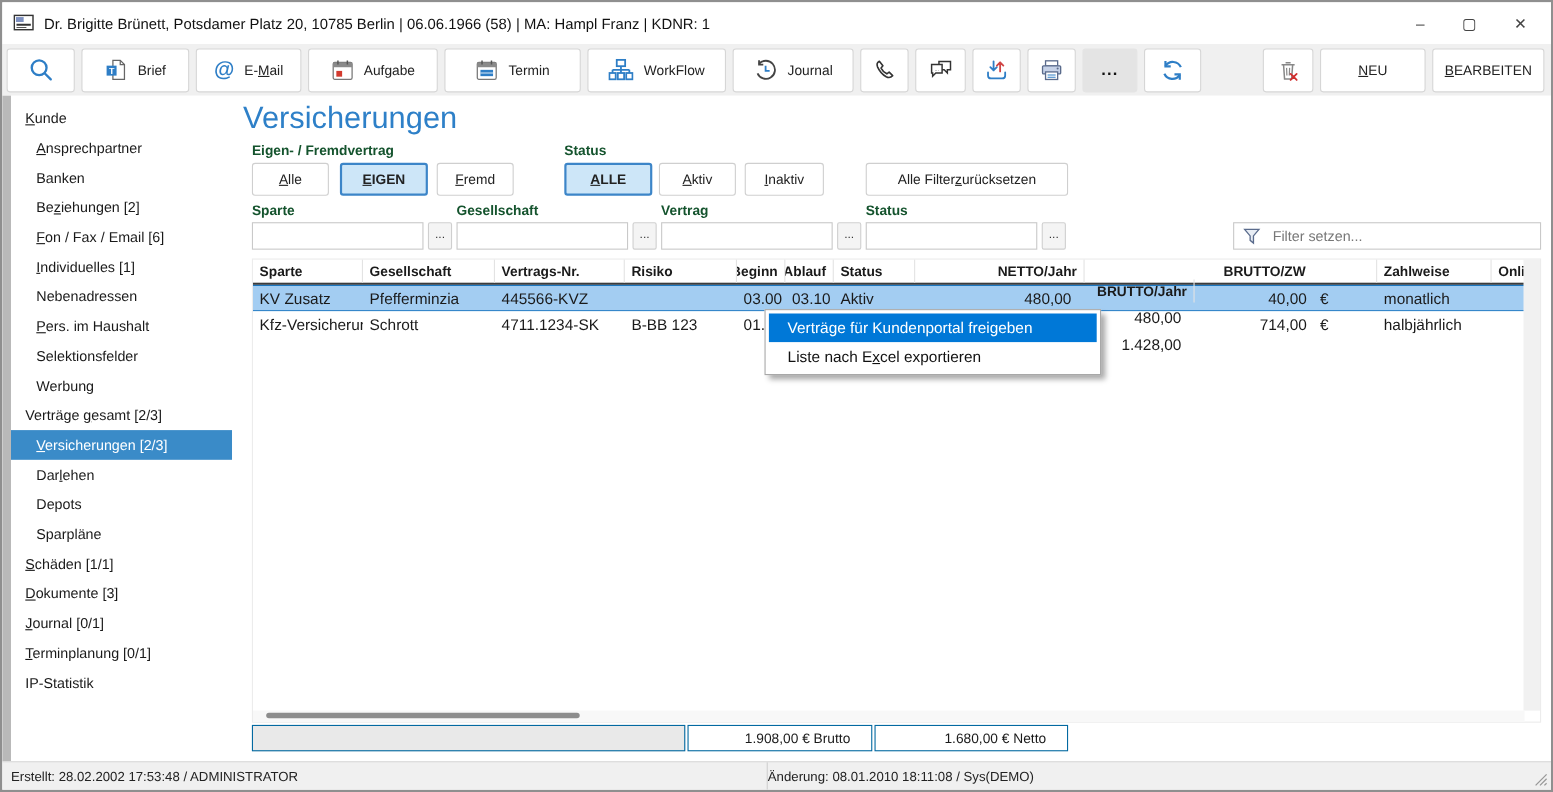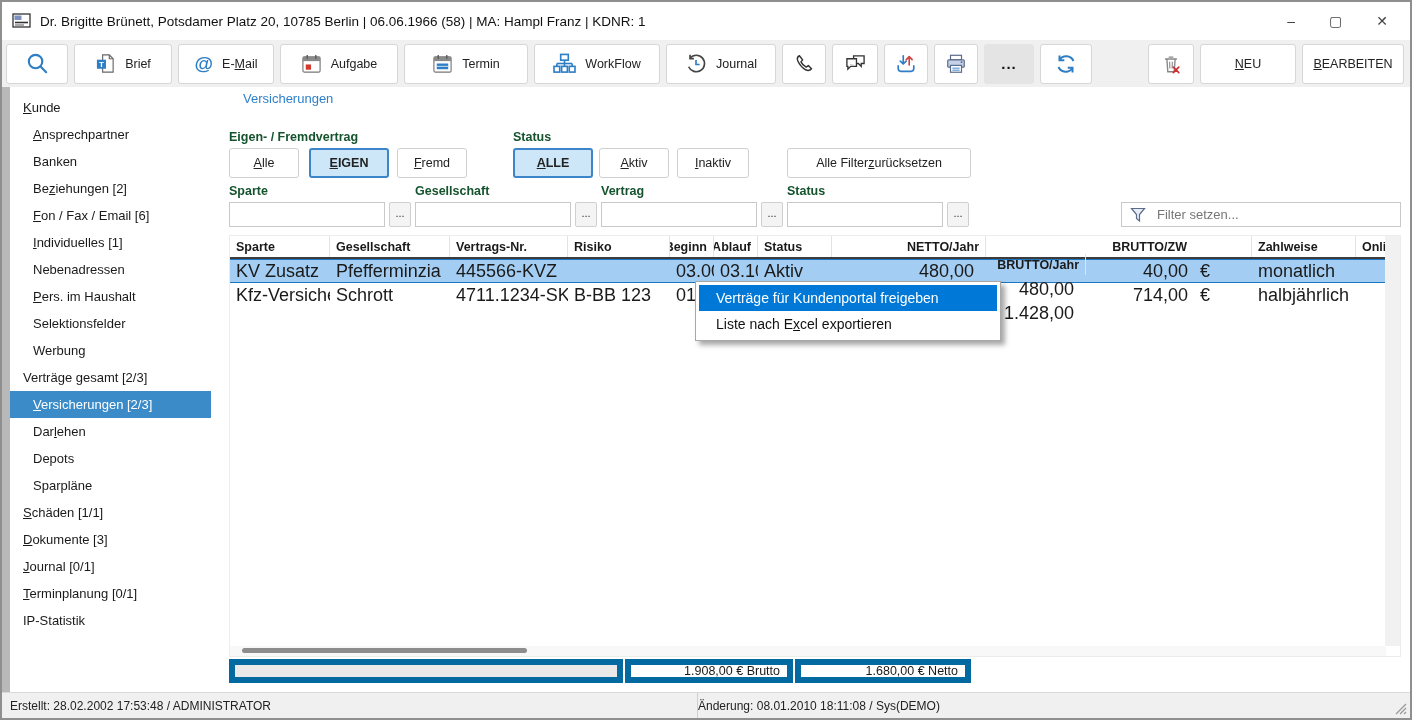--- a/index.html
+++ b/index.html
@@ -26,35 +26,35 @@
   .push-right{margin-left:auto;}
   .at-glyph{font-size:19px;color:#2e7ec6;font-weight:bold;line-height:1;}
   
   .content{height:605px;display:flex;background:#fff;flex:0 0 auto;position:relative;}
   .side-strip{width:8px;background:#b9b9b9;flex:0 0 auto;}
   .sidebar{width:201px;background:#fff;padding-top:7px;font-size:13px;flex:0 0 auto;}
   .nav-item{height:27px;line-height:27px;padding-left:13px;white-space:nowrap;cursor:default;}
   .nav-item.lvl1{padding-left:23px;}
   .nav-item.selected{background:#3a8bc8;color:#fff;}
   .main{flex:1;position:relative;background:#fff;overflow:hidden;}
-  .main-title{position:absolute;left:32px;top:4px;font-size:13px;color:#2e80c8;}
+  .main-title{position:absolute;left:10px;top:4px;font-size:28px;color:#2e80c8;}
   .grp-label{position:absolute;font-size:12.5px;font-weight:bold;color:#14532d;white-space:nowrap;}
   .fbtn{position:absolute;height:30px;background:#fff;border:1px solid #cfcfcf;border-radius:3px;
     display:flex;align-items:center;justify-content:center;font-size:12.5px;color:#222;cursor:default;}
   .fbtn.sel{background:#cde6f8;border:2px solid #3c85c8;font-weight:bold;}
   .finput{position:absolute;height:25px;width:156px;border:1px solid #c9c9c9;background:#fff;font:12.5px "Liberation Sans",sans-serif;padding:0 5px;outline:none;}
   .fdots{position:absolute;width:22px;height:25px;background:#f4f4f4;border:1px solid #cfcfcf;border-radius:2px;
     font-size:11px;line-height:20px;text-align:center;color:#333;cursor:default;}
   .filterbox{position:absolute;left:910px;top:115px;width:280px;height:25px;border:1px solid #c9c9c9;background:#fff;
     display:flex;align-items:center;gap:9px;padding:0 8px;color:#777;font-size:13px;}
   
   .tablewrap{position:absolute;left:18px;top:148px;width:1172px;height:422px;border:1px solid #ececec;background:#fff;}
   .grid{width:1156px;}
   .hrow{display:flex;height:23px;align-items:center;font-weight:bold;font-size:12.5px;border-bottom:2px solid #3c3c3c;}
-  .trow{display:flex;height:24px;align-items:center;font-size:18px;background:#fff;}
+  .trow{display:flex;height:24px;align-items:center;font-size:14px;background:#fff;}
   .trow.selected{background:#a3cdf2;border-top:1px solid #1c77c0;border-bottom:1px solid #1c77c0;}
   .cell{padding:0 6px;white-space:nowrap;overflow:hidden;flex:0 0 auto;}
   .hcell{border-right:1px solid #e3e3e3;height:100%;display:flex;align-items:center;}
   .hcell:last-child{border-right:none;}
   .c0{width:100px;} .c1{width:120px;} .c2{width:118px;} .c3{width:102px;}
   .c4{width:44px;} .c5{width:44px;} .c6{width:74px;} .c7{width:154px;}
   .c8{width:100px;margin-top:36px;} .c9{width:166px;} .c10{width:104px;} .c11{width:30px;}
   .ar{justify-content:flex-end;text-align:right;}
   .cell-num{text-align:right;}
   .zw{display:flex;align-items:center;}
@@ -62,22 +62,22 @@
   .zw .zc{width:58px;padding-left:12px;text-align:left;}
   .vscroll{position:absolute;right:0;top:0;width:15px;height:410px;background:#f1f1f1;}
   .hscroll{position:absolute;left:0;bottom:0;height:10px;width:1156px;background:#f8f8f8;}
   .hthumb{position:absolute;left:12px;top:2px;width:285px;height:5px;background:#8d8d8d;border-radius:3px;}
   
   .ctxmenu{position:absolute;left:484px;top:194px;width:306px;background:#fff;border:1px solid #a8a8a8;
     box-shadow:4px 4px 5px rgba(0,0,0,0.35);padding:3px;z-index:20;font-size:14px;}
   .ctxitem{height:26px;line-height:26px;padding-left:17px;white-space:nowrap;color:#111;cursor:default;}
   .ctxitem.hl{background:#0078d7;color:#fff;}
   
-  .sumbox{position:absolute;top:572px;height:24px;border:6px solid #0369a1;background:#fff;font-size:12.5px;
-    display:flex;align-items:center;justify-content:flex-end;padding-right:7px;white-space:nowrap;}
+  .sumbox{position:absolute;top:572px;height:24px;border:1px solid #0369a1;background:#fff;font-size:12.5px;
+    display:flex;align-items:center;justify-content:flex-end;padding-right:19px;white-space:nowrap;}
   .sumbox.gray{background:#e9e9e9;}
   
   .statusbar{height:26px;background:#f0f0f0;border-top:1px solid #d9d9d9;display:flex;align-items:center;
     font-size:12px;color:#222;flex:0 0 auto;position:relative;}
   .status-left{width:695px;padding-left:8px;white-space:nowrap;overflow:hidden;}
   .status-right{flex:1;border-left:1px solid #d0d0d0;padding-left:0;white-space:nowrap;height:100%;display:flex;align-items:center;}
   .grip{position:absolute;right:2px;bottom:2px;}
 </style>
 </head>
 <body>

